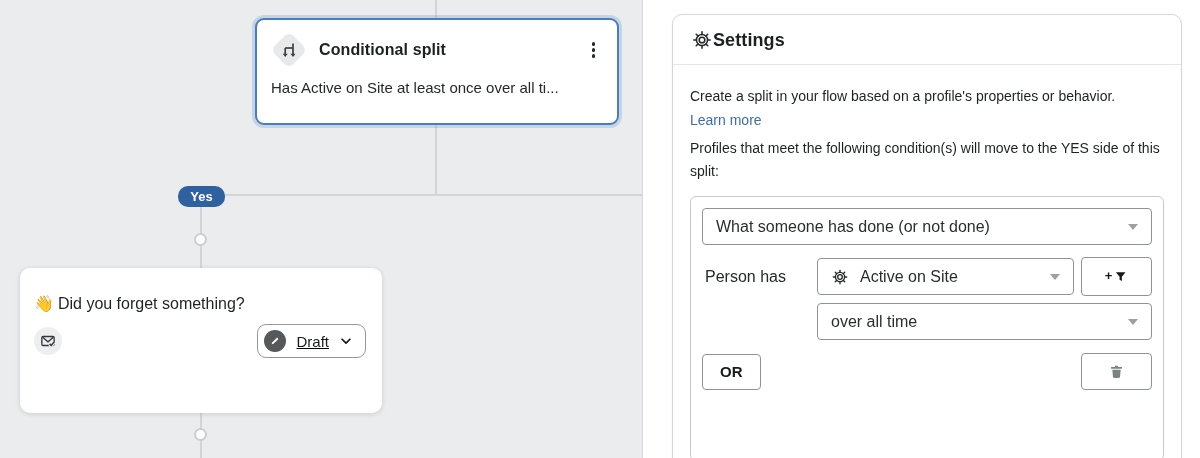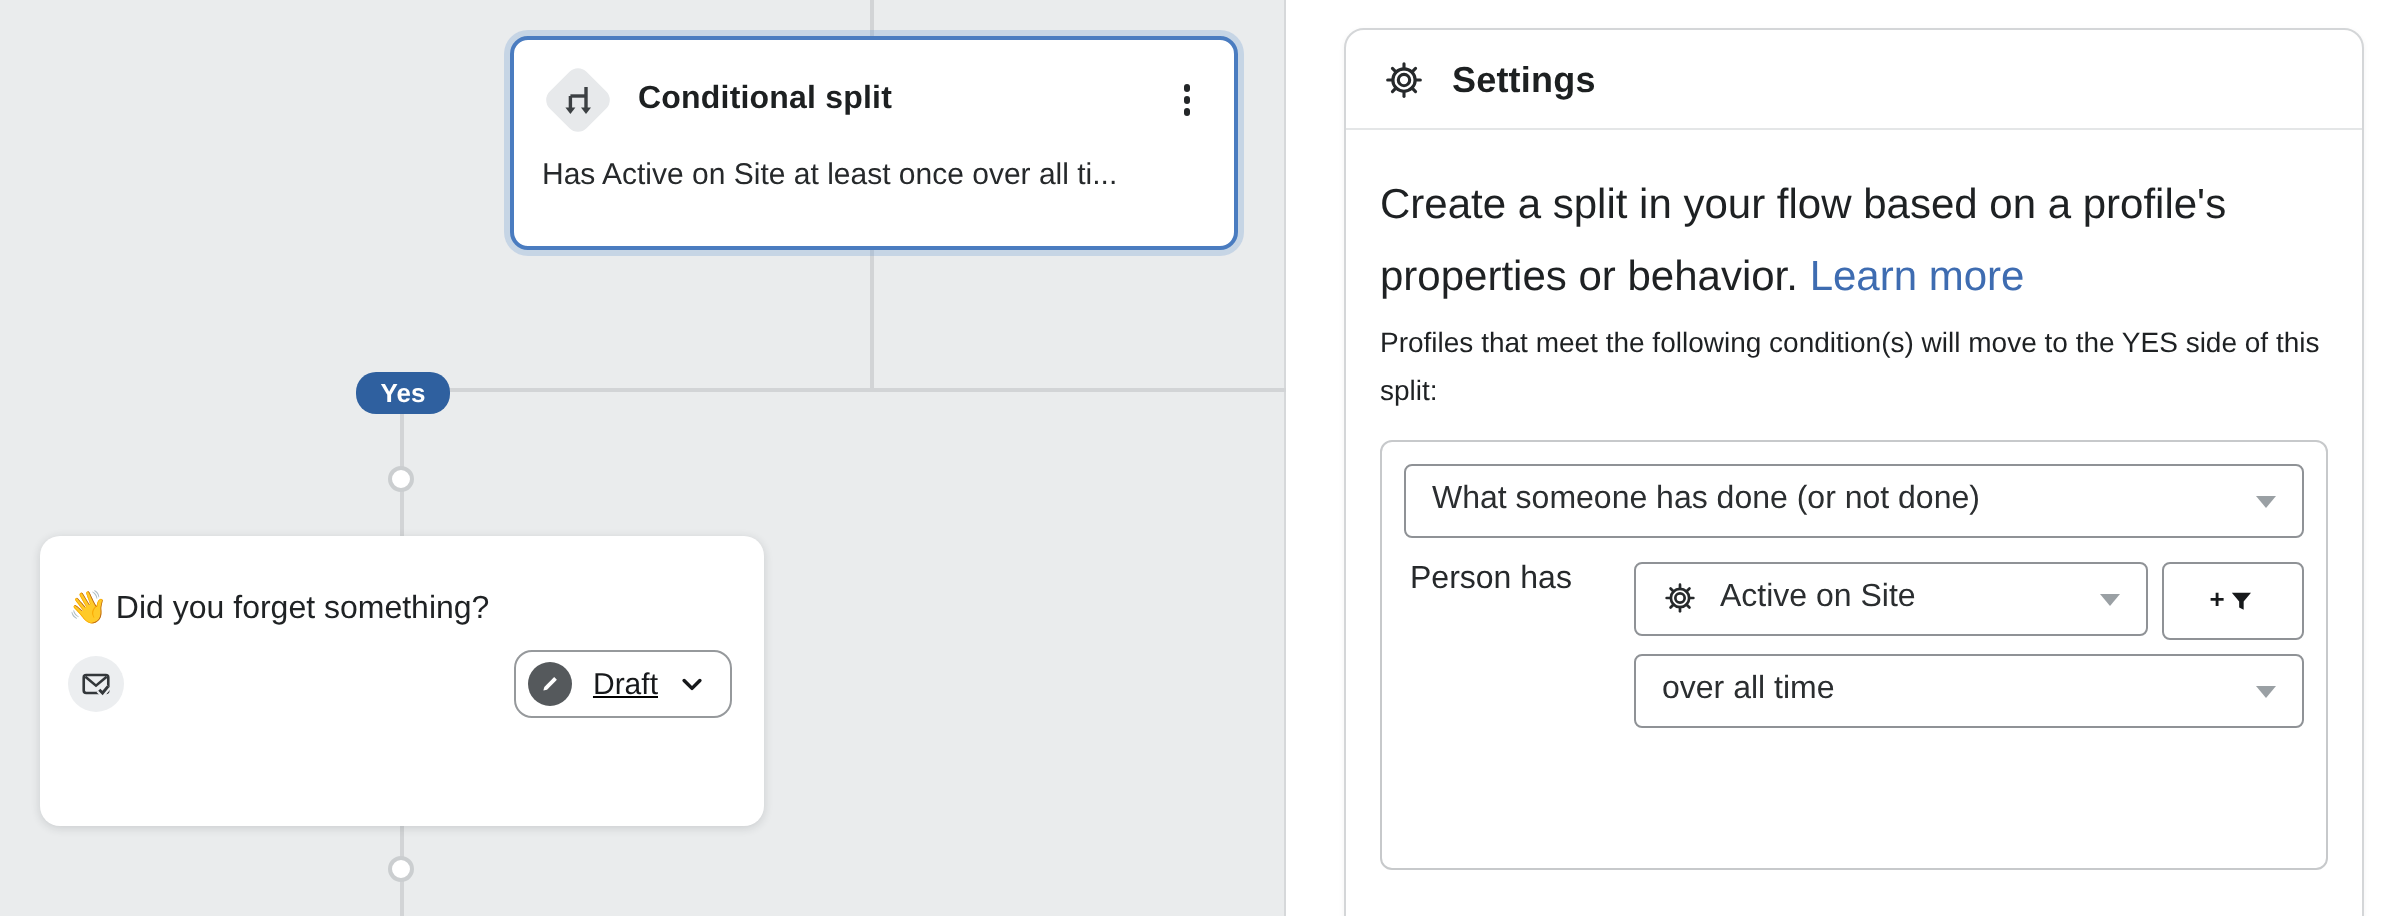--- a/index.html
+++ b/index.html
@@ -47,37 +47,37 @@
   .draft-btn { display:flex; align-items:center; gap:10px; background:#fff;
     border:1.5px solid #96999c; border-radius:9px; height:34px; padding:0 12px 0 6px; cursor:pointer;text-decoration:underline; }
   .pencil-circle { width:22px; height:22px; border-radius:50%; background:#55595c;
     display:flex; align-items:center; justify-content:center; }
   .draft-label { font-size:15px; font-weight:500; color:#17191b; }
 
   
   .panel { position:absolute; left:672px; top:14px; width:510px; height:460px;
     background:#fff; border:1px solid #d4d6d8; border-radius:10px;
     box-shadow:0 1px 3px rgba(0,0,0,.05); z-index:4; }
-  .panel-header { display:flex; align-items:center; gap:13px; padding:14px 18px 13px;
+  .panel-header { display:flex; align-items:center; padding:14px 18px 13px;
     border-bottom:1px solid #e4e6e7; }
   .panel-title { font-size:18px; font-weight:700; letter-spacing:.1px; }
   .panel-body { padding:12px 17px 0; }
-  .p-intro { font-size:21px; line-height:1.7; margin:8px 0 4px; max-width:428px; color:#1e2123; }
+  .p-intro { font-size:14px; line-height:1.7; margin:8px 0 4px; max-width:428px; color:#1e2123; }
   .link { color:#3e6cb1; cursor:pointer; text-decoration:none; }
   .p-cond { font-size:14px; line-height:1.7; margin:0 0 12px; color:#1e2123; }
 
   .cond-box { border:1px solid #c7c9cb; border-radius:6px; padding:11px 11px 70px; background:#fff; }
   .dd { border:1px solid #8f9296; border-radius:4px; height:37px; background:#fff;
     display:flex; align-items:center; justify-content:space-between;
     padding:0 13px; font-size:16px; color:#2b2e30; cursor:pointer; }
   .caret { width:0; height:0; border:5px solid transparent; border-top:6px solid #9aa0a4;
     margin-top:6px; flex:0 0 auto; margin-left:8px; }
   .dd-left { display:flex; align-items:center; gap:11px; overflow:hidden; white-space:nowrap; }
 
-  .cond-row2 { display:flex; align-items:flex-start; margin-top:12px; }
+  .cond-row2 { display:flex; align-items:center; margin-top:12px; }
   .person-label { width:115px; font-size:16px; color:#26292b; padding-left:3px; flex:0 0 auto; }
   .metric-dd { flex:1; }
   .filter-btn { width:71px; height:39px; margin-left:7px; flex:0 0 auto; background:#fff;
     border:1px solid #8f9296; border-radius:4px; display:flex; align-items:center;
     justify-content:center; cursor:pointer; gap:1px; }
   .plus-glyph { font-size:13px; font-weight:700; color:#17191b; margin-top:-2px; }
   .cond-row34 { margin-top:7px; padding-left:115px; }
   .cond-row5 { margin-top:13px; display:flex; align-items:center; justify-content:space-between; }
   .or-btn { height:36px; padding:0 17px; background:#fff; border:1px solid #8f9296;
     border-radius:4px; font-size:15px; font-weight:700; color:#17191b; cursor:pointer;
@@ -218,18 +218,27 @@
 
         <div class="cond-row34">
           <div class="dd">
             <span class="dd-left">
                 <span>over all time</span>
               </span>
             <span class="caret"></span>
           </div>
         </div>
 
+        <div class="cond-row5">
+          <button class="or-btn">OR</button>
+          <button class="trash-btn">
+            <svg width="17" height="17" viewBox="0 0 22 22">
+              <path d="M9 3.5 h4 v1.8 h5 v2 h-14 v-2 h5 z" fill="#7d8285"></path>
+              <path d="M5.6 8.6 h10.8 l-.8 9.3 a1.6 1.6 0 0 1 -1.6 1.5 h-6 a1.6 1.6 0 0 1 -1.6 -1.5 z" fill="#7d8285"></path>
+            </svg>
+          </button>
+        </div>
 
       </div>
     </div>
   </div>
 
 </div>
 
 </body></html>

